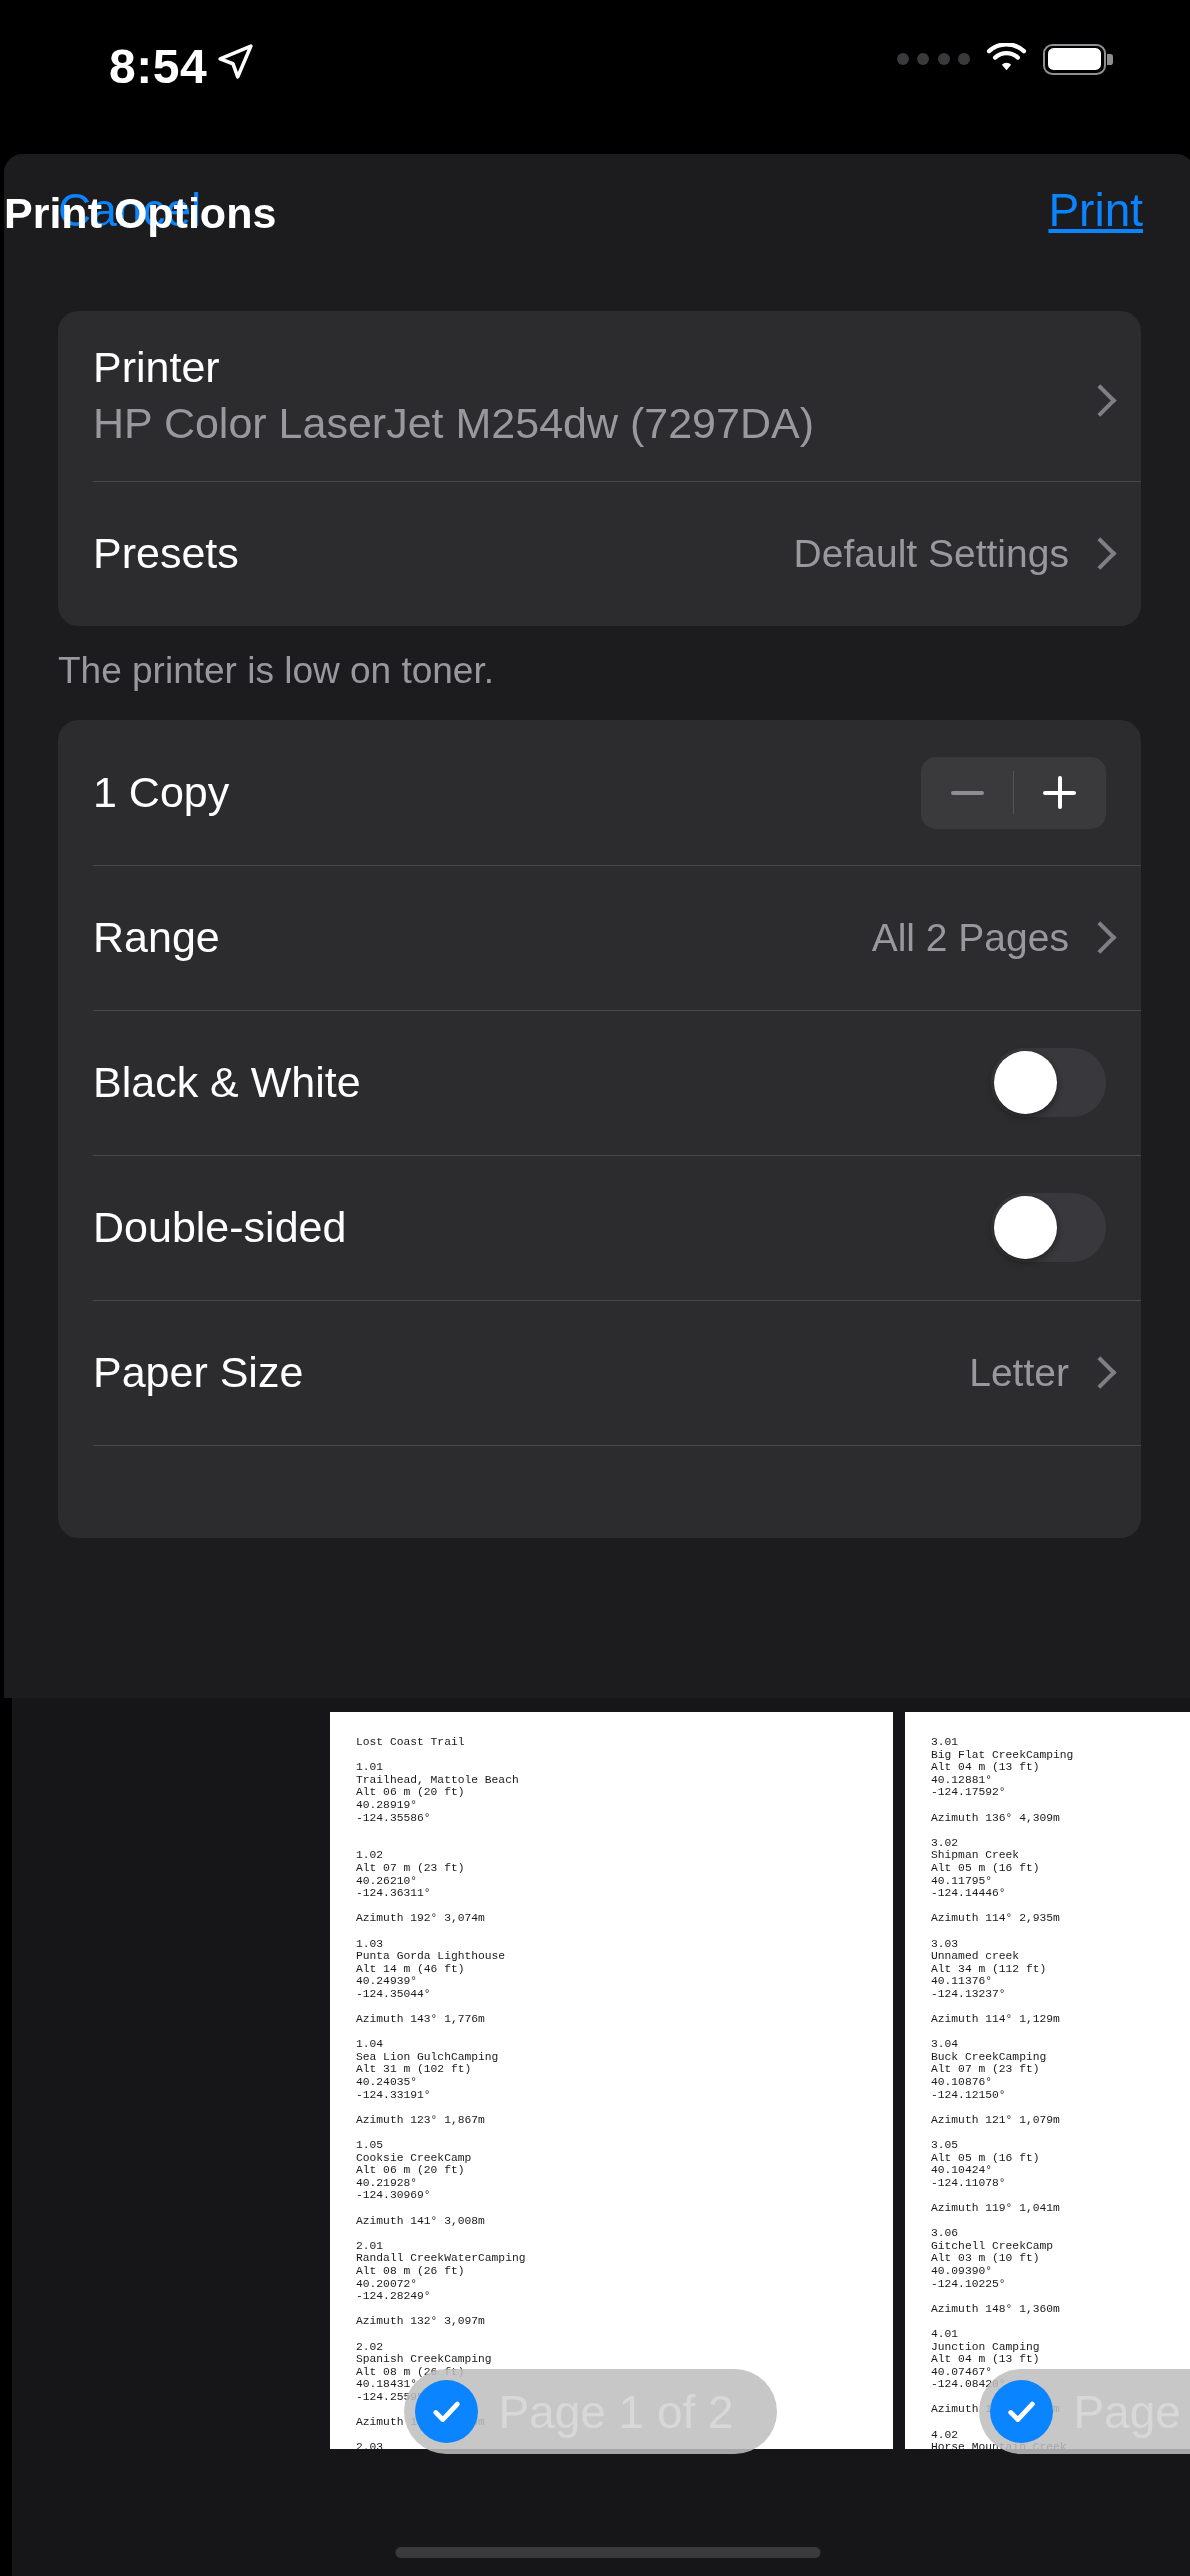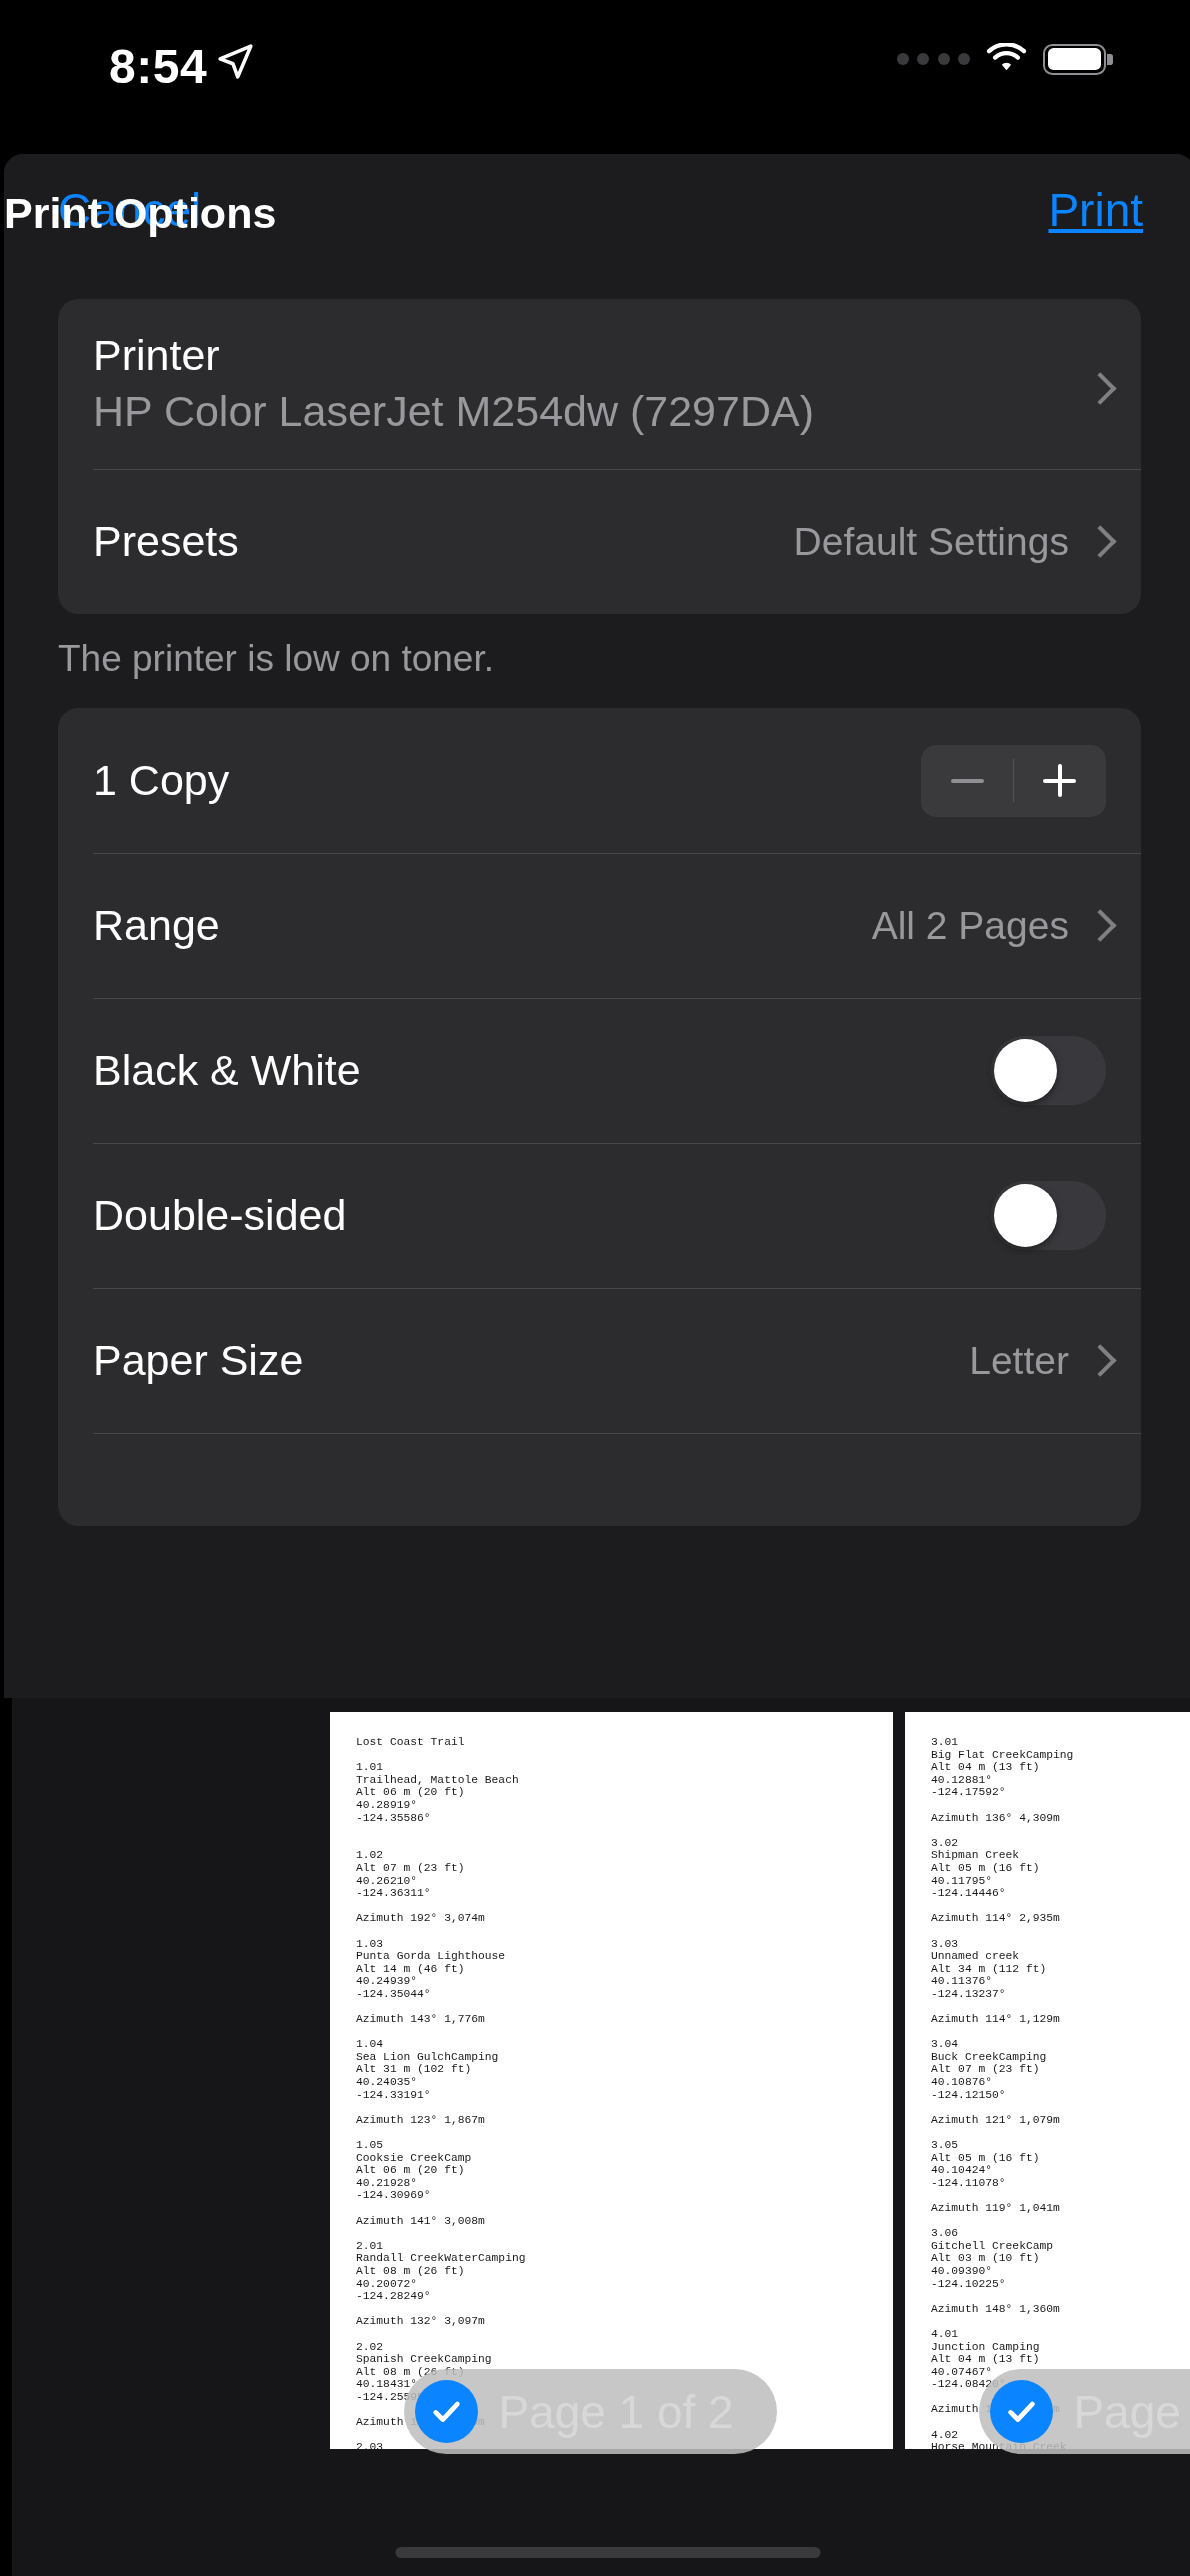--- a/index.html
+++ b/index.html
@@ -52,21 +52,21 @@
   .nav-print { right:52px;text-decoration:underline; }
   .nav-title {
     position:absolute; left:0; right:0; top:35px; text-align:left;
     font-size:43px; font-weight:700; color:#fff;
   }
 
   
   .card {
     margin:0 54px; background:#2c2c2e; border-radius:20.4px; overflow:hidden;
   }
-  .card.first { margin-top:32px; }
+  .card.first { margin-top:44px; }
   .row {
     position:relative; display:flex; align-items:center;
     padding:0 35px; min-height:145px;
   }
   .row + .row::before {
     content:""; position:absolute; left:35px; right:0; top:0; height:0.9px;
     background:#48484a;
   }
   .row-label { font-size:43px; color:#fff; flex:0 0 auto; }
   .row-value {

